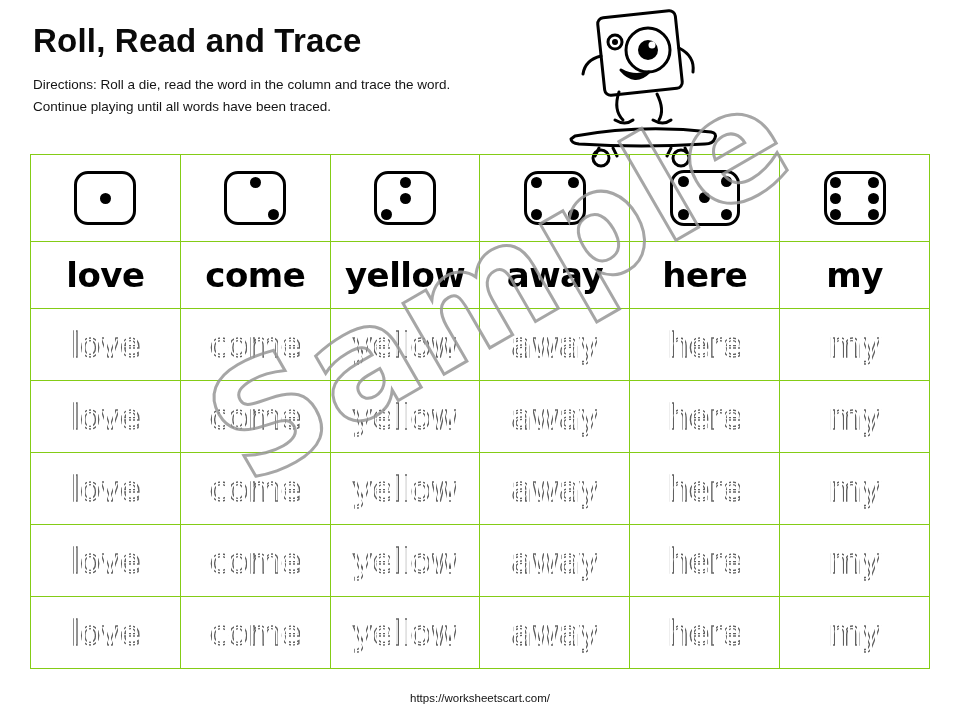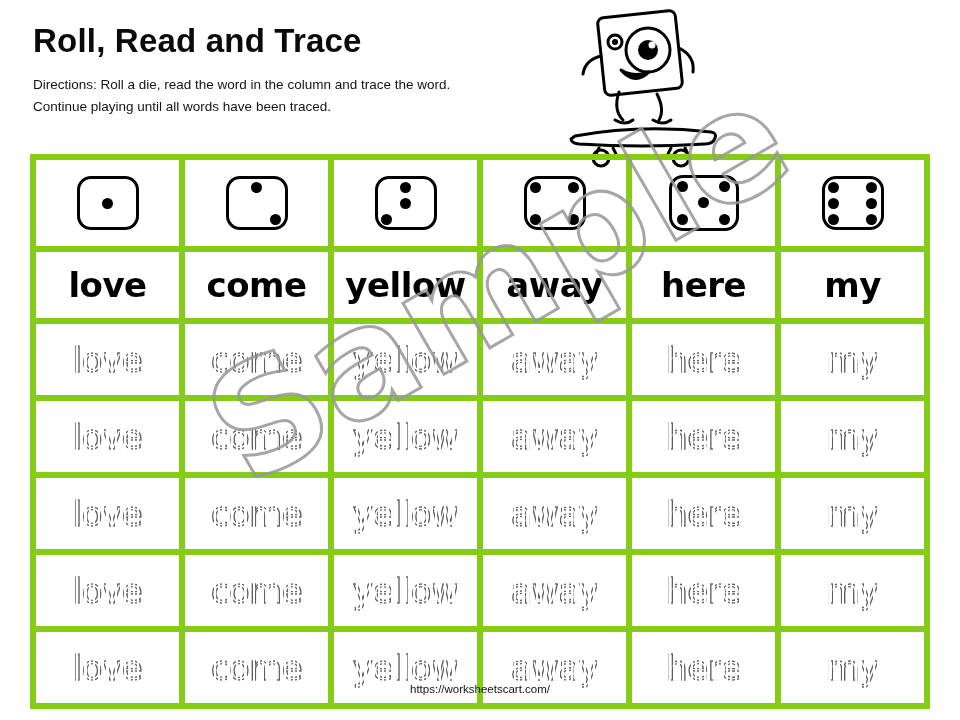--- a/index.html
+++ b/index.html
@@ -56,21 +56,21 @@
 
   
   .grid {
     position: relative;
     margin-top: 12px;
     border-collapse: collapse;
     width: 900px;
     table-layout: fixed;
   }
   .grid td {
-    border: 6px solid #84cc16;
+    border: 1px solid #84cc16;
     text-align: center;
     vertical-align: middle;
     padding: 0;
   }
   .dice-row td { height: 86px; }
   .word-row td { height: 66px; }
   .trace-row td { height: 71px; }
 
   .word {
     font-size: 34px;
@@ -149,21 +149,21 @@
     font-weight: bold;
     letter-spacing: 2px;
     color: transparent;
     -webkit-text-stroke: 3px rgba(150,150,150,0.85);
     white-space: nowrap;
   }
 
   
   .footer {
     position: absolute;
-    bottom: 25px;
+    bottom: 16px;
     left: 0;
     width: 960px;
     text-align: center;
     font-size: 11.5px;
     color: #111;
   }
 </style>
 </head>
 <body>
 

